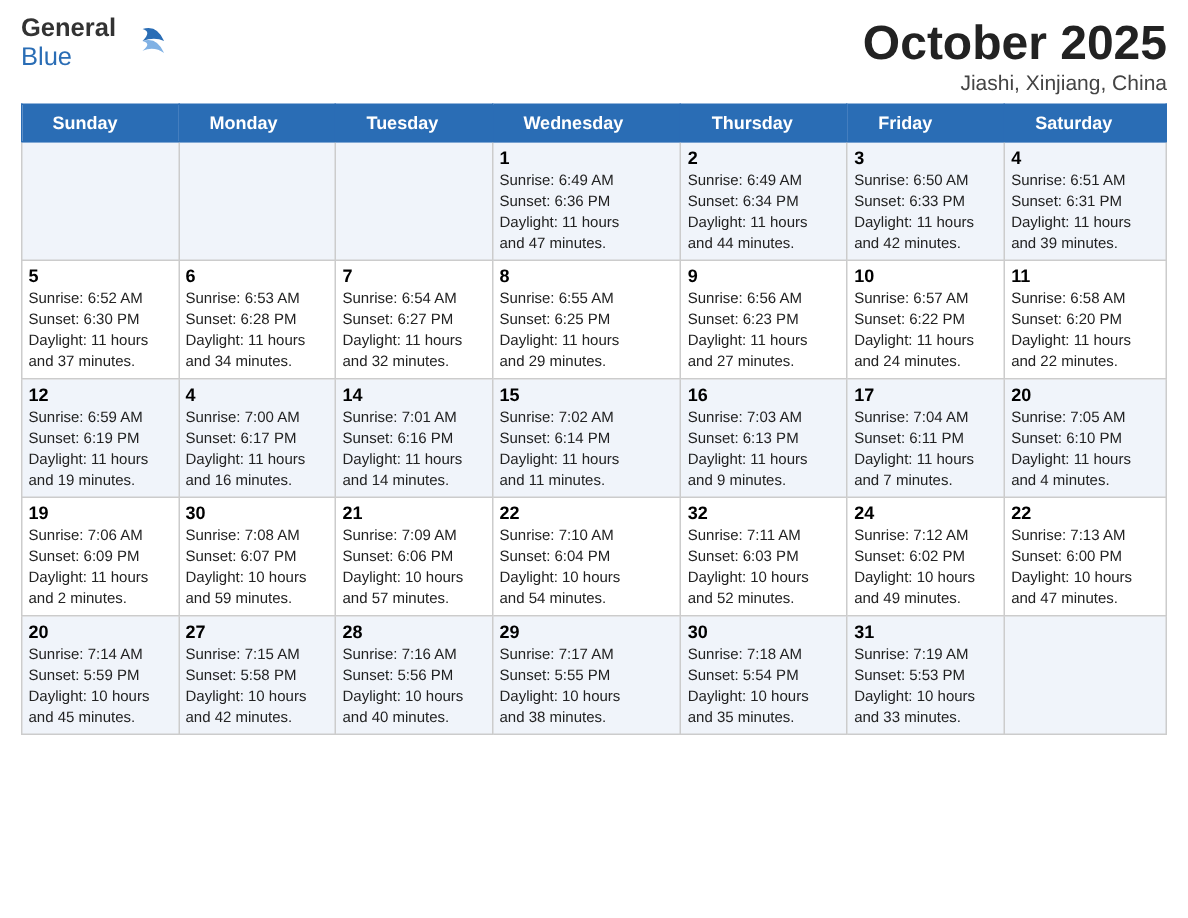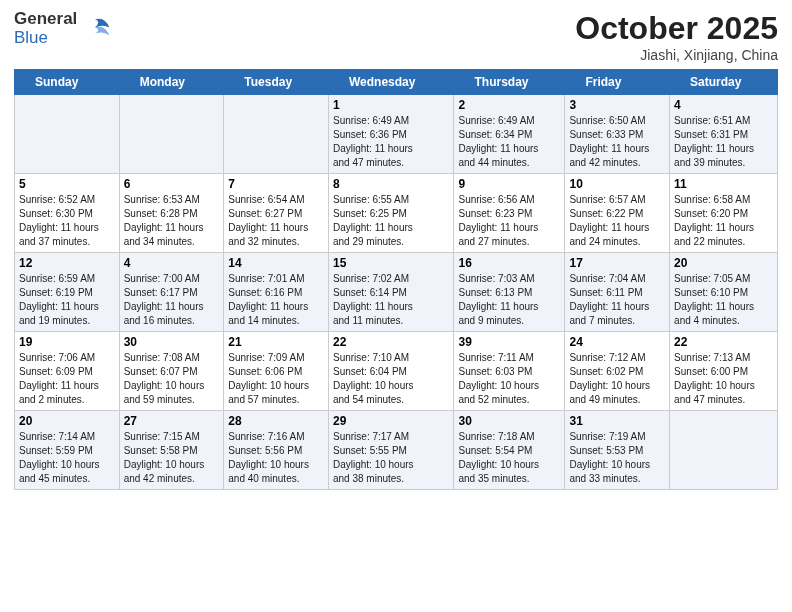--- a/index.html
+++ b/index.html
@@ -214,21 +214,21 @@
           </td>
           <td>
             <div class="day-num">21</div>
             <div class="day-info">Sunrise: 7:09 AM<br>Sunset: 6:06 PM<br>Daylight: 10 hours<br>and 57 minutes.</div>
           </td>
           <td>
             <div class="day-num">22</div>
             <div class="day-info">Sunrise: 7:10 AM<br>Sunset: 6:04 PM<br>Daylight: 10 hours<br>and 54 minutes.</div>
           </td>
           <td>
-            <div class="day-num">39</div>
+            <div class="day-num">32</div>
             <div class="day-info">Sunrise: 7:11 AM<br>Sunset: 6:03 PM<br>Daylight: 10 hours<br>and 52 minutes.</div>
           </td>
           <td>
             <div class="day-num">24</div>
             <div class="day-info">Sunrise: 7:12 AM<br>Sunset: 6:02 PM<br>Daylight: 10 hours<br>and 49 minutes.</div>
           </td>
           <td>
             <div class="day-num">22</div>
             <div class="day-info">Sunrise: 7:13 AM<br>Sunset: 6:00 PM<br>Daylight: 10 hours<br>and 47 minutes.</div>
           </td>

